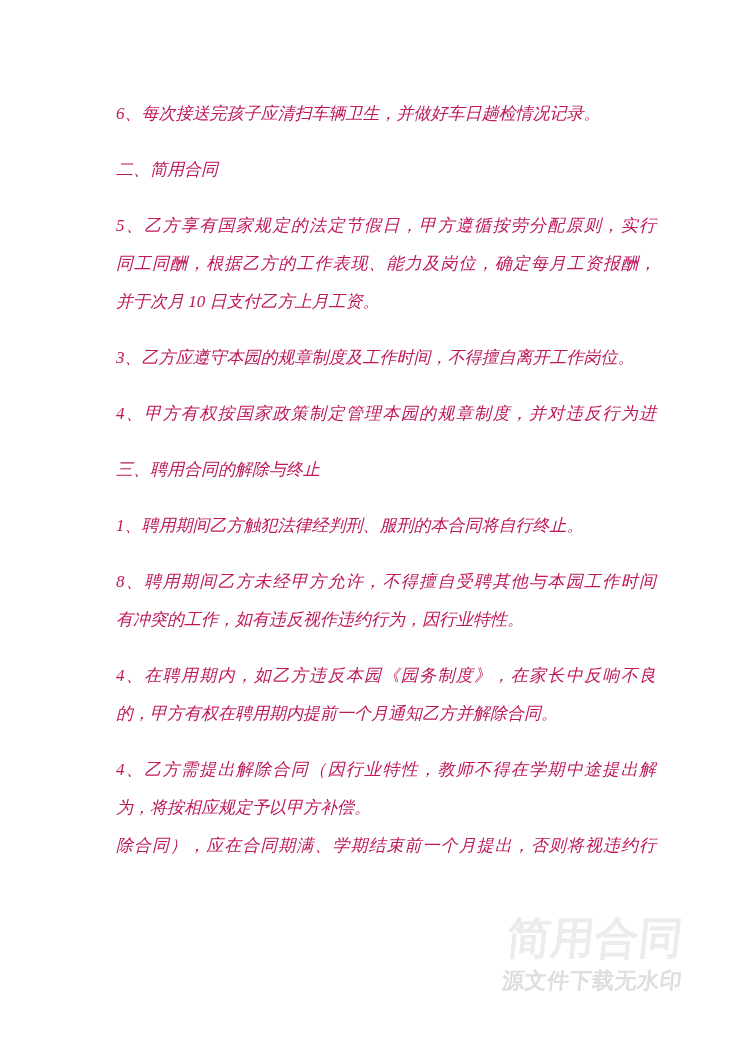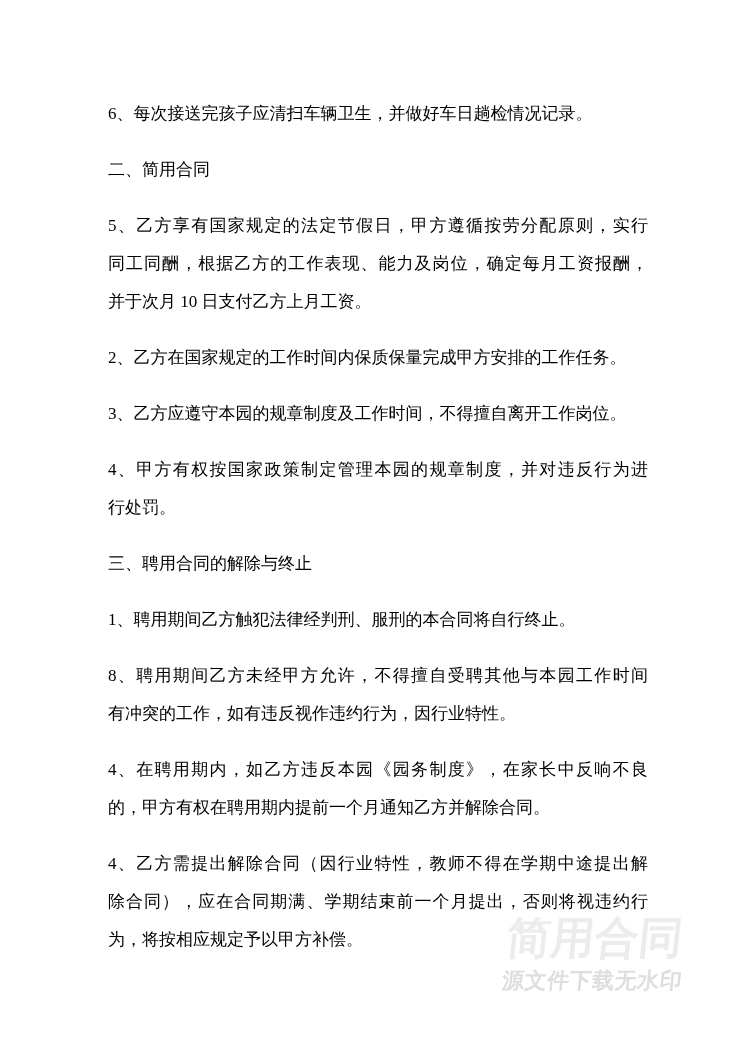--- a/index.html
+++ b/index.html
@@ -10,27 +10,28 @@
   .page {
     position: relative;
     width: 742px;
     height: 1049px;
     background: #ffffff;
     overflow: hidden;
     font-family: "Liberation Serif", "DejaVu Serif", serif;
   }
   .content {
     position: absolute;
-    left: 108px;
+    left: 116px;
     top: 95px;
     width: 540px;
     font-size: 17px;
     line-height: 38px;
-    color: #000000;
+    color: #be185d;
     z-index: 2;
+    font-style: italic;
   }
   .block {
     margin: 0 0 18px 0;
   }
   .line {
     white-space: nowrap;
   }
   .line.fill {
     white-space: normal;
     text-align: justify;
@@ -82,43 +83,39 @@
       </div>
       <div class="block heading">
         <div class="line">二、简用合同</div>
       </div>
       <div class="block paragraph">
         <div class="line fill">5、乙方享有国家规定的法定节假日，甲方遵循按劳分配原则，实行</div>
         <div class="line fill">同工同酬，根据乙方的工作表现、能力及岗位，确定每月工资报酬，</div>
         <div class="line">并于次月 10 日支付乙方上月工资。</div>
       </div>
       <div class="block paragraph">
-        <div class="line">2、乙方在国家规定的工作时间内保质保量完成甲方安排的工作任务。</div>
-      </div>
-      <div class="block paragraph">
         <div class="line">3、乙方应遵守本园的规章制度及工作时间，不得擅自离开工作岗位。</div>
       </div>
       <div class="block paragraph">
         <div class="line fill">4、甲方有权按国家政策制定管理本园的规章制度，并对违反行为进</div>
-        <div class="line">行处罚。</div>
       </div>
       <div class="block heading">
         <div class="line">三、聘用合同的解除与终止</div>
       </div>
       <div class="block paragraph">
         <div class="line">1、聘用期间乙方触犯法律经判刑、服刑的本合同将自行终止。</div>
       </div>
       <div class="block paragraph">
         <div class="line fill">8、聘用期间乙方未经甲方允许，不得擅自受聘其他与本园工作时间</div>
         <div class="line">有冲突的工作，如有违反视作违约行为，因行业特性。</div>
       </div>
       <div class="block paragraph">
         <div class="line fill">4、在聘用期内，如乙方违反本园《园务制度》，在家长中反响不良</div>
         <div class="line">的，甲方有权在聘用期内提前一个月通知乙方并解除合同。</div>
       </div>
       <div class="block paragraph">
         <div class="line fill">4、乙方需提出解除合同（因行业特性，教师不得在学期中途提出解</div>
+        <div class="line">为，将按相应规定予以甲方补偿。</div>
         <div class="line fill">除合同），应在合同期满、学期结束前一个月提出，否则将视违约行</div>
-        <div class="line">为，将按相应规定予以甲方补偿。</div>
       </div>
     </div>
 
 </div>
 
 </body></html>

